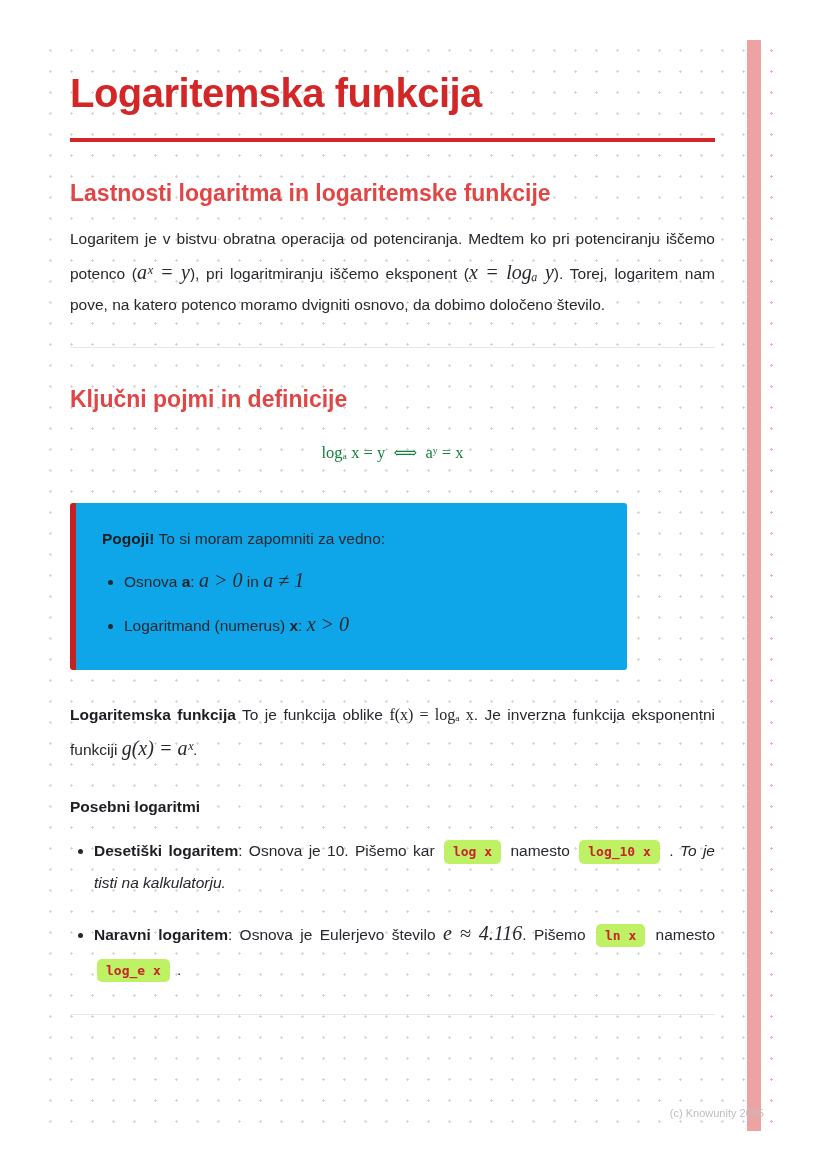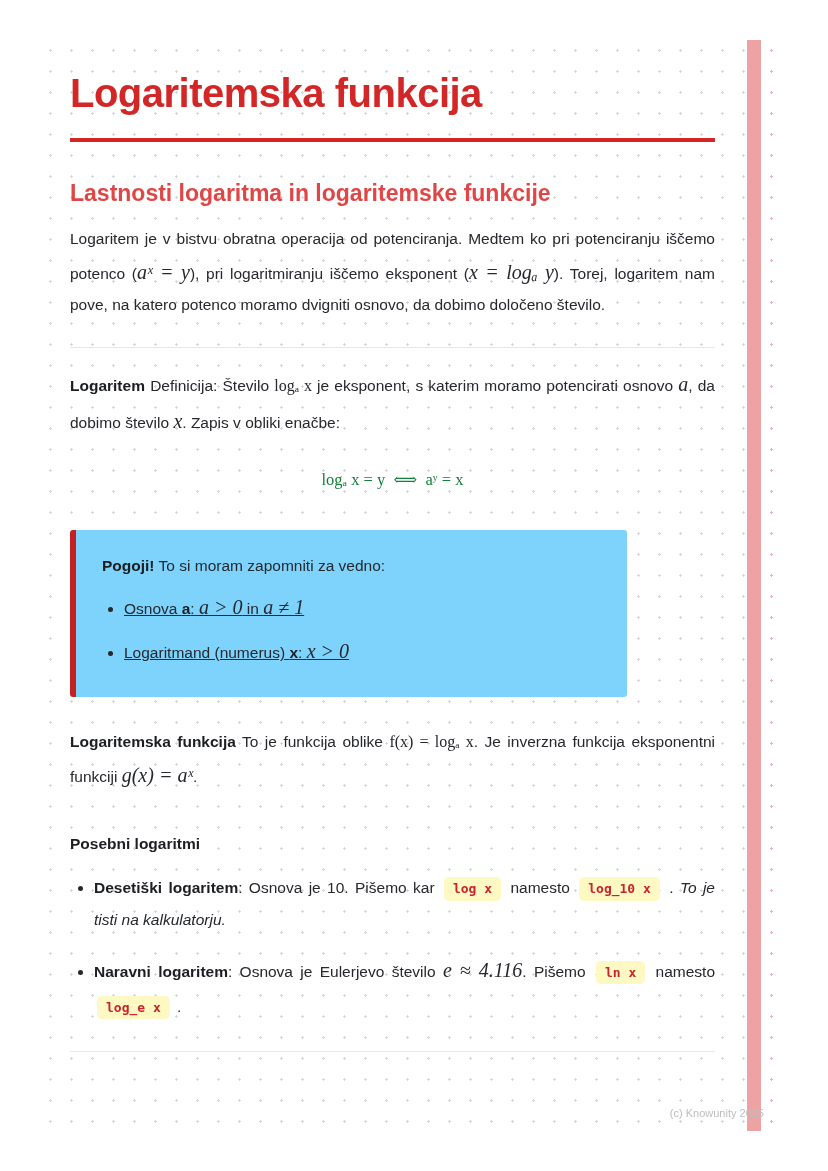--- a/index.html
+++ b/index.html
@@ -85,54 +85,53 @@
   }
   .equation {
     margin: 30px 0 40px 0;
     text-align: center;
     font-family: "Liberation Serif", "DejaVu Serif", "DejaVu Sans", serif;
     font-size: 16.5px;
     color: #15803d;
   }
   .callout {
     margin: 34px 88px 30px 0;
-    background: #7dd3fc;
+    background: #0ea5e9;
     border-left: 6px solid #c32222;
     border-radius: 3px;
     padding: 22px 26px 20px 26px;
   }
   .callout p { margin: 0; }
   .callout ul {
     margin: 8px 0 0 0;
     padding-left: 22px;
-    text-decoration: underline;
   }
   .callout li {
     margin: 8px 0;
     font-size: 15.5px;
     line-height: 1.8;
   }
-  p.bold-sub { margin: 36px 0 10px 0; }
+  p.bold-sub { margin: 26px 0 10px 0; }
   ul.plist {
     margin: 12px 0 0 0;
     padding-left: 24px;
   }
   ul.plist > li {
     margin: 14px 0;
     font-size: 15.5px;
     line-height: 2.05;
     text-align: justify;
   }
   .chip {
     display: inline-block;
     font-family: "DejaVu Sans Mono", monospace;
     font-weight: 700;
     font-size: 13px;
     color: #c8232e;
-    background: #fef9c3;
+    background: #bef264;
     padding: 2px 9px;
     border-radius: 5px;
     margin: 0 3px;
     line-height: 1.5;
     vertical-align: baseline;
   }
   .footer {
     position: absolute;
     right: 64px;
     bottom: 52px;
@@ -154,22 +153,22 @@
   <div class="title-rule"></div>
 
   <section>
     <h2 class="section-heading">Lastnosti logaritma in logaritemske funkcije</h2>
     <p class="just"><span>Logaritem je v bistvu obratna operacija od potenciranja. Medtem ko pri potenciranju iščemo potenco (</span><span class="mi">aˣ = y</span><span>), pri logaritmiranju iščemo eksponent (</span><span class="mi">x = logₐ y</span><span>). Torej, logaritem nam pove, na katero potenco moramo dvigniti osnovo, da dobimo določeno število.</span></p>
   </section>
 
   <hr class="section-divider">
 
   <section>
+    <h2 class="section-heading">Ključni pojmi in definicije</h2>
 
-    <p class="just"><b>Logaritem</b><span> Definicija: Število </span><span class="mr">logₐ x</span><span> je eksponent, s katerim moramo potencirati osnovo </span><span class="mi">a</span><span>, da dobimo število </span><span class="mi">x</span><span>. Zapis v obliki enačbe:</span></p>
 
     <div class="equation">logₐ x = y ⟺ aʸ = x</div>
 
     <aside class="callout">
       <p><b>Pogoji!</b><span> To si moram zapomniti za vedno:</span></p>
       <ul>
         <li><span>Osnova </span><b>a</b><span>: </span><span class="mi">a &gt; 0</span><span> in </span><span class="mi">a ≠ 1</span></li>
         <li><span>Logaritmand (numerus) </span><b>x</b><span>: </span><span class="mi">x &gt; 0</span></li>
       </ul>
     </aside>

